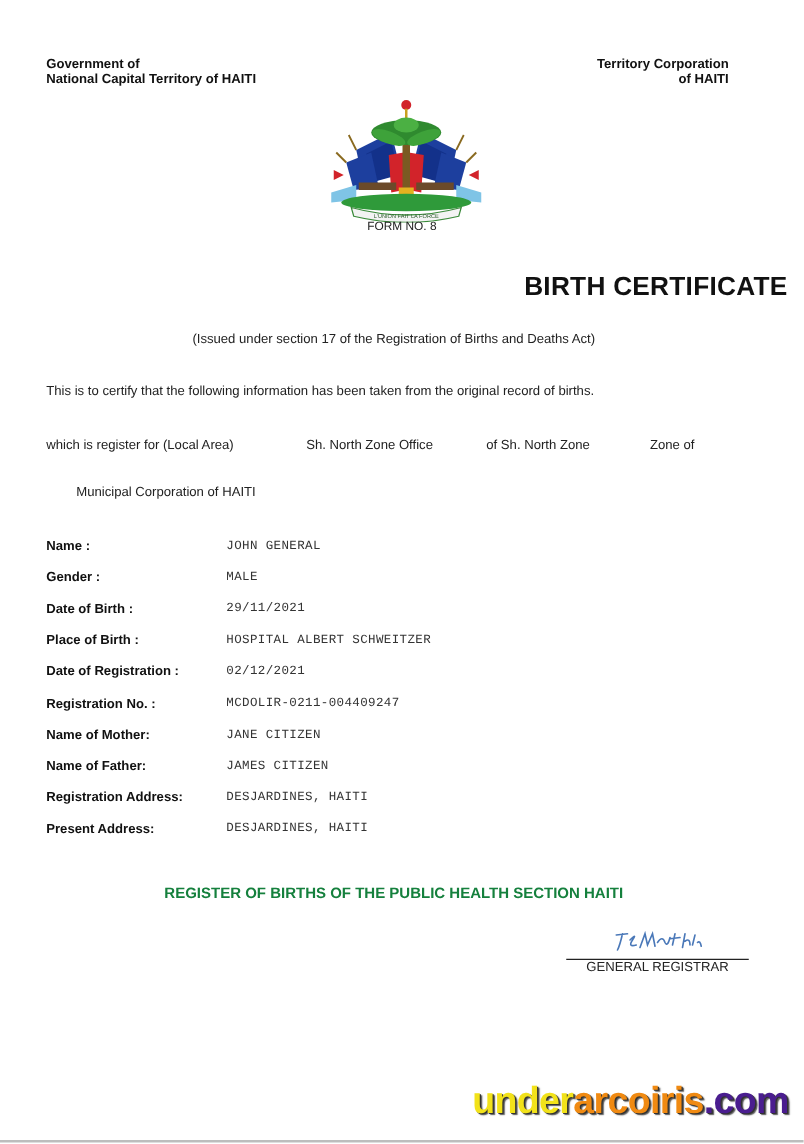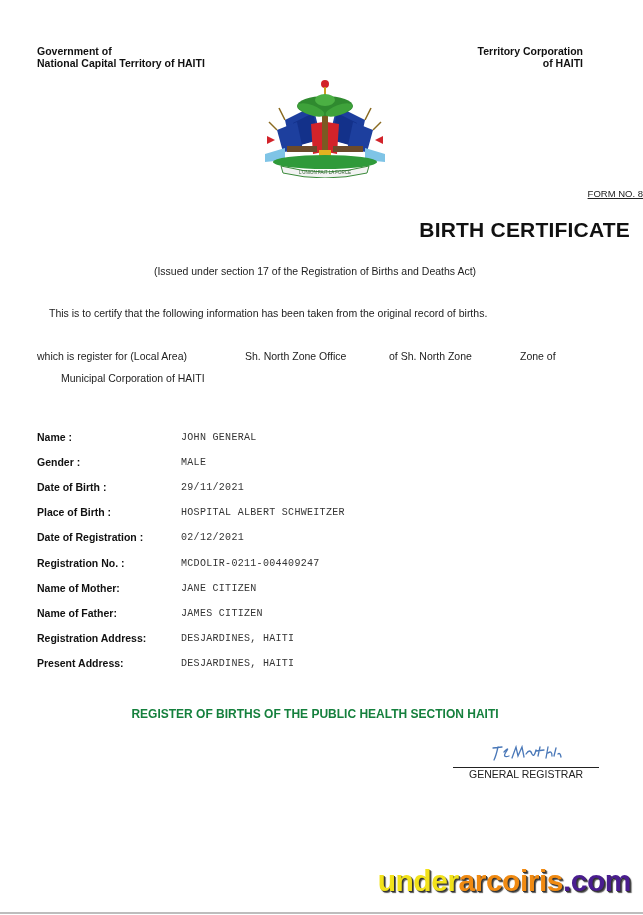--- a/index.html
+++ b/index.html
@@ -2,28 +2,28 @@
 <html><head>
   <meta charset="utf-8">
   <style>
     html, body { margin: 0; padding: 0; background: #ffffff; }
     body { width: 643px; height: 915px; position: relative; overflow: hidden; font-family: "Liberation Sans", sans-serif; color: #111; }
     .abs { position: absolute; }
     .hdr { font-size: 10.5px; font-weight: bold; line-height: 12px; color: #111; }
     .hdr-left { left: 37px; top: 45px; }
     .hdr-right { right: 60px; top: 45px; text-align: right; }
     .emblem { left: 263px; top: 78px; width: 124px; height: 100px; }
-    .form-no { left: 0; width: 643px; top: 188px; text-align: right; font-size: 9.5px; color: #222; text-decoration: underline; }
+    .form-no { left: 0; width: 643px; top: 176px; text-align: center; font-size: 9.5px; color: #222; }
     .title { left: 0; width: 630px; top: 218px; text-align: right; font-size: 21px; font-weight: bold; color: #111; letter-spacing: 0.2px; }
     .subtitle { left: 0; width: 630px; top: 265px; text-align: center; font-size: 10.5px; color: #222; }
     .para { font-size: 10.5px; color: #222; }
-    .certify { left: 37px; top: 307px; margin-left: 12px; }
+    .certify { left: 37px; top: 307px; }
     .local-row { left: 37px; top: 350px; width: 580px; height: 14px; }
     .local-row span { position: absolute; top: 0; font-size: 10.5px; color: #222; white-space: nowrap; }
-    .muni { left: 37px; top: 372px; padding-left: 24px; }
+    .muni { left: 37px; top: 388px; padding-left: 24px; }
     .fields { left: 37px; top: 431px; }
     .field { position: absolute; left: 0; height: 14px; width: 500px; }
     .field .lbl { position: absolute; left: 0; top: 0; font-size: 10.5px; font-weight: bold; color: #111; white-space: nowrap; }
     .field .val { position: absolute; left: 144px; top: 1px; font-family: "Liberation Mono", monospace; font-size: 10px; color: #333; white-space: nowrap; letter-spacing: 0.3px; }
     .register { left: 0; width: 630px; top: 707px; text-align: center; font-size: 12px; font-weight: bold; color: #15803d; }
     .sig { left: 490px; top: 742px; width: 72px; height: 22px; }
     .sig-line { left: 453px; top: 767px; width: 146px; height: 1px; background: #222; }
     .registrar { left: 453px; top: 768px; width: 146px; text-align: center; font-size: 10.5px; color: #222; }
     .watermark { right: 12px; top: 864px; font-size: 30px; font-weight: bold; letter-spacing: -0.5px; text-shadow: 1px 1px 0 #333, 2px 2px 1px #555; white-space: nowrap; }
     .wm-a { color: #f2e21a; }

